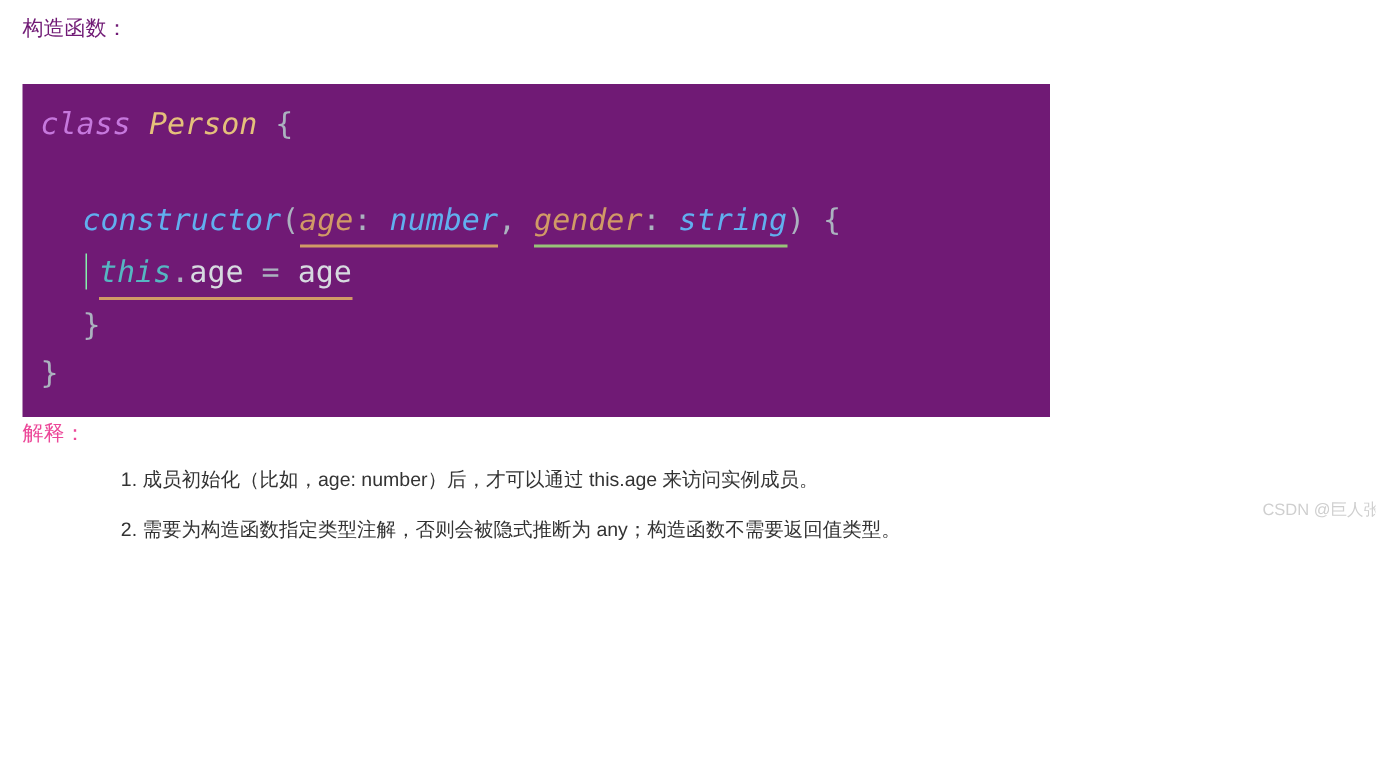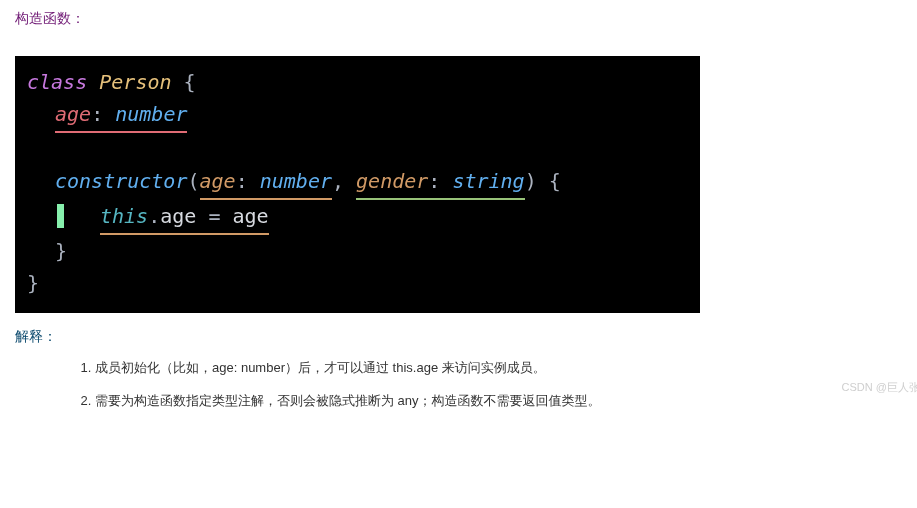--- a/index.html
+++ b/index.html
@@ -13,21 +13,21 @@
       width: 917px;
       padding: 10px 15px;
       color: #333;
     }
     .heading {
       font-size: 14px;
       color: #701a75;
       margin-bottom: 28px;
     }
     .code-block {
-      background: #000000;
+      background: #701a75;
       width: 685px;
       padding: 10px 12px 14px 12px;
       font-family: "Consolas", "Monaco", monospace;
       font-size: 20px;
       font-style: italic;
       line-height: 1.6;
       color: #abb2bf;
     }
     .code-line {
       white-space: pre;
@@ -44,29 +44,29 @@
     .this-kw { color: #56b6c2; font-style: italic; }
     .op { color: #abb2bf; font-style: normal; }
     .punct { color: #abb2bf; font-style: normal; }
     .white { color: #d7dae0; font-style: normal; }
 
     .ul-red { border-bottom: 2px solid #e06c75; padding-bottom: 1px; display: inline-block; }
     .ul-orange { border-bottom: 2px solid #d19a66; padding-bottom: 1px; display: inline-block; }
     .ul-green { border-bottom: 2px solid #98c379; padding-bottom: 1px; display: inline-block; }
 
     .vbar {
-      border-left: 7px solid #86efac;
+      border-left: 1px solid #86efac;
       margin-left: 2px;
-      padding-left: 36px;
+      padding-left: 8px;
     }
 
     .explain-heading {
       font-size: 14px;
-      color: #0c4a6e;
-      margin-top: 15px;
+      color: #ec4899;
+      margin-top: 2px;
       margin-bottom: 12px;
     }
     .explain-list {
       list-style: decimal;
       padding-left: 80px;
       font-size: 13px;
       color: #333;
     }
     .explain-list li {
       margin-bottom: 12px;
@@ -85,21 +85,20 @@
     }
   </style>
 </head>
 <body>
 
 <div class="heading">构造函数：</div>
 
 <div class="code-block">
   <div class="code-line"><span class="kw-class">class</span><span class="punct"> </span><span class="class-name">Person</span><span class="brace"> {</span></div>
 
-  <div class="code-line indent1"><span class="ul-red"><span class="prop">age</span><span class="punct">: </span><span class="type">number</span></span></div>
 
 
   <div class="code-line">&nbsp;</div>
 
   <div class="code-line indent1"><span class="method">constructor</span><span class="punct">(</span><span class="ul-orange"><span class="param">age</span><span class="punct">: </span><span class="type">number</span></span><span class="punct">, </span><span class="ul-green"><span class="param">gender</span><span class="punct">: </span><span class="type">string</span></span><span class="brace">) {</span></div>
 
   <div class="code-line indent1"><span class="vbar"><span class="ul-orange"><span class="this-kw">this</span><span class="punct">.</span><span class="white">age</span><span class="op"> = </span><span class="white">age</span></span></span></div>
 
 
   <div class="code-line indent1"><span class="brace">}</span></div>

